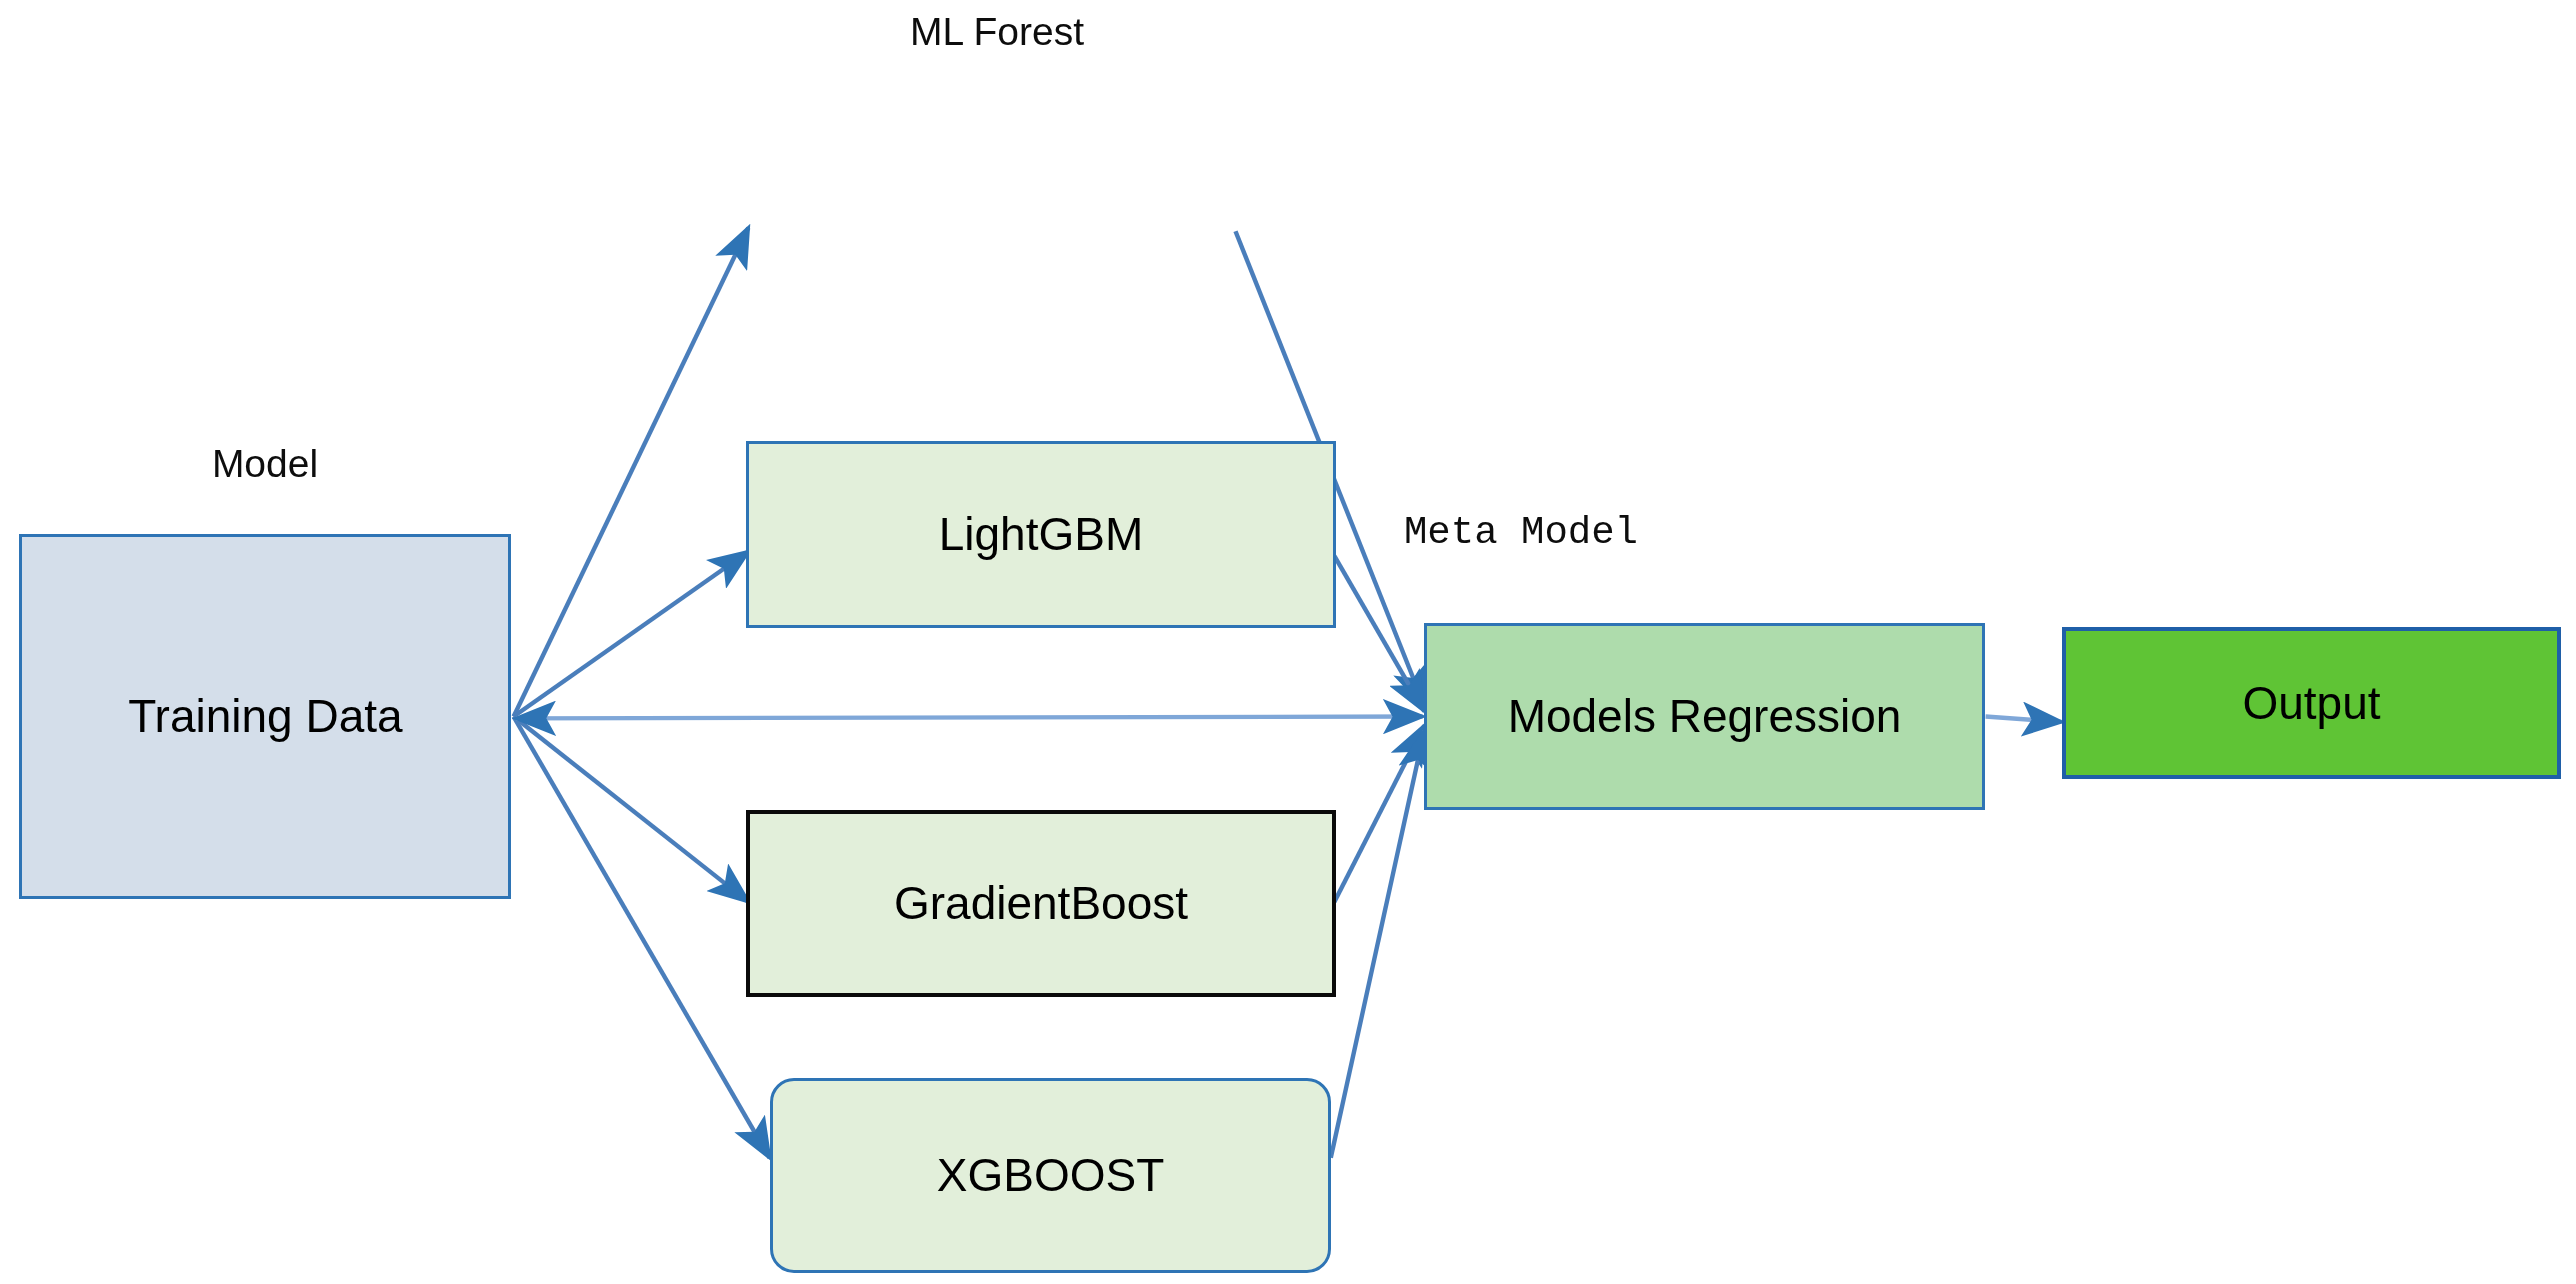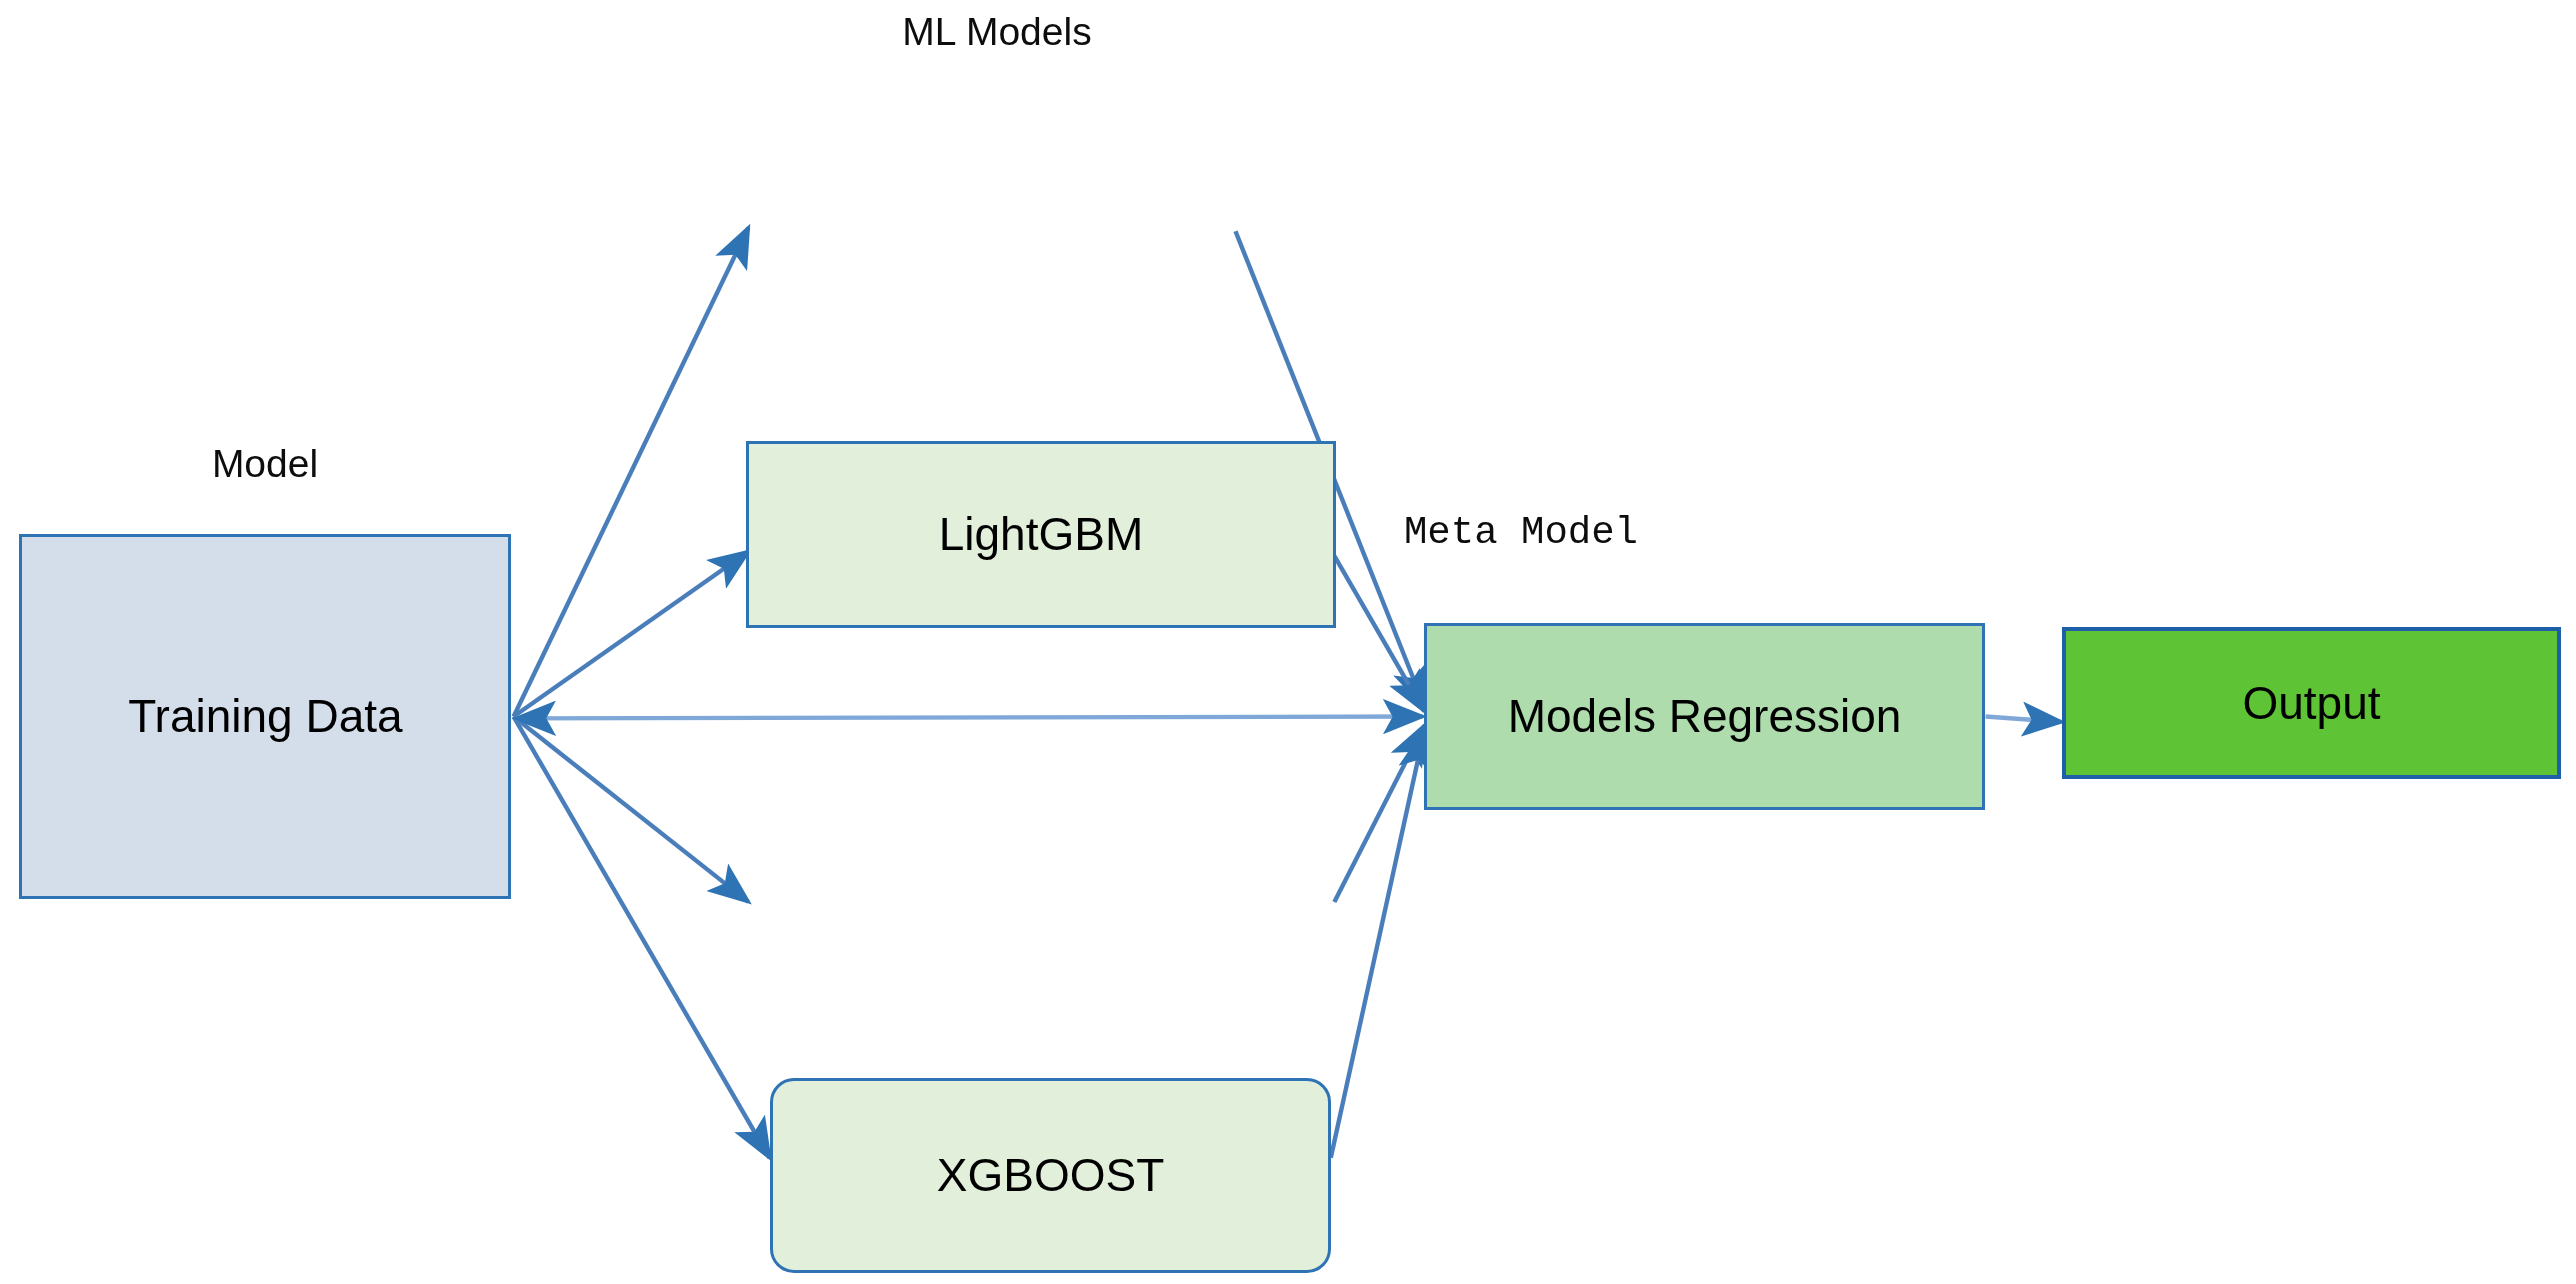--- a/index.html
+++ b/index.html
@@ -95,35 +95,38 @@
 
       <line x1="1400" y1="262" x2="1614" y2="800" marker-end="url(#ah)"></line>
       <line x1="1512" y1="630" x2="1614" y2="806" marker-end="url(#ah)"></line>
       <line x1="1512" y1="1022" x2="1614" y2="822" marker-end="url(#ah)"></line>
       <line x1="1508" y1="1312" x2="1614" y2="828" marker-end="url(#ah)"></line>
 
       <line x1="2250" y1="812" x2="2336" y2="818" stroke="#7FA7D8" marker-end="url(#ah)"></line>
     </g>
   </svg>
 
-  <div class="group-label" style="left:869px; top:10.6px; width:256px;">ML Models</div>
+  <div class="group-label" style="left:869px; top:10.6px; width:256px;">ML Forest</div>
 
   <div class="group-label" style="left:159px; top:443px; width:212px;">Model</div>
 
   <div class="group-label" style="left:1380px; top:512px; width:282px;font-family:Liberation Mono, monospace;">Meta Model</div>
 
   <div class="node skin-input" style="left:19.4px; top:534px; width:492px; height:365px;">
     <span class="node-label">Training Data</span>
   </div>
 
 
   <div class="node skin-model" style="left:746px; top:441px; width:590px; height:187px;">
     <span class="node-label">LightGBM</span>
   </div>
 
+  <div class="node skin-model-dark" style="left:746px; top:810px; width:590px; height:187px;">
+    <span class="node-label">GradientBoost</span>
+  </div>
 
   <div class="node skin-model" style="left:770px; top:1078px; width:561px; height:195px;border-radius:24px;">
     <span class="node-label">XGBOOST</span>
   </div>
 
   <div class="node skin-meta" style="left:1424px; top:623px; width:561px; height:187px;">
     <span class="node-label">Models Regression</span>
   </div>
 
   <div class="node skin-output" style="left:2062px; top:627px; width:499px; height:152px;">

